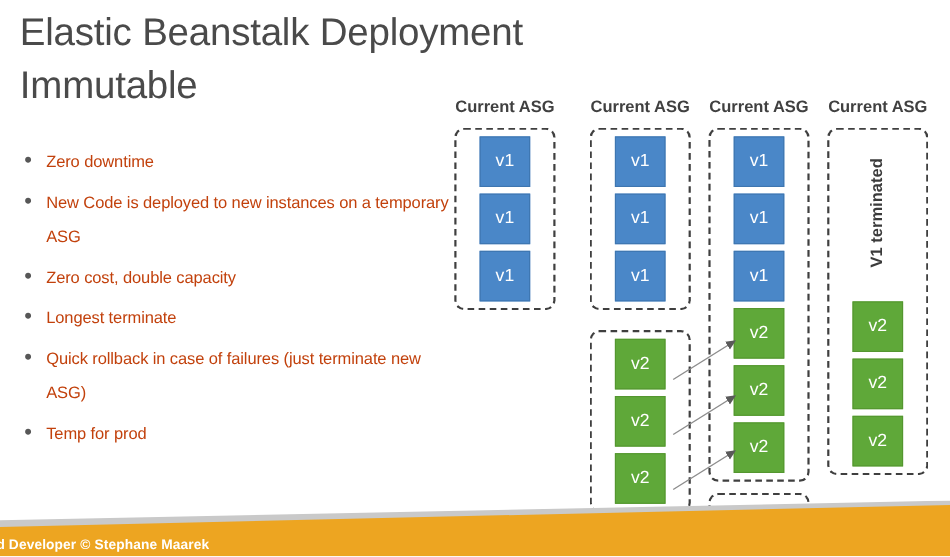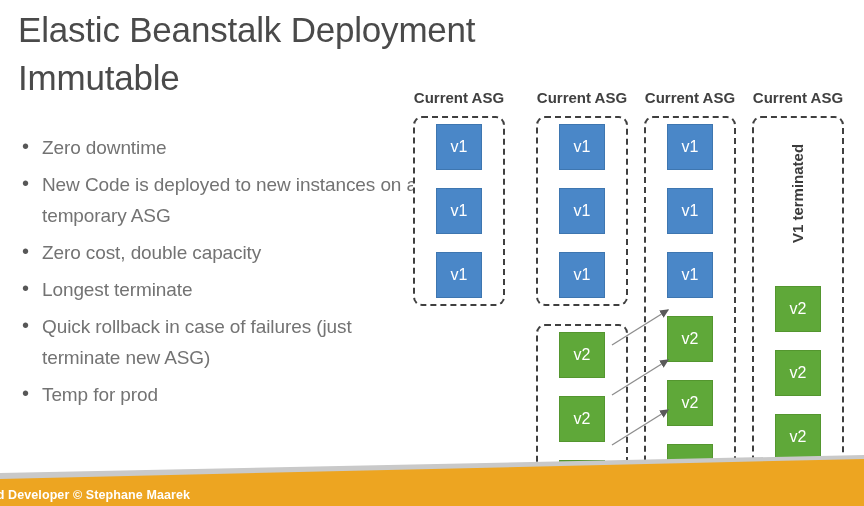--- a/index.html
+++ b/index.html
@@ -33,23 +33,23 @@
   
   #bullets {
     position: absolute;
     left: 22px; top: 132px;
     width: 400px;
     list-style: none;
   }
   #bullets li {
     position: relative;
     padding-left: 20px;
-    font-size: 19px;
+    font-size: 15px;
     line-height: 31px;
-    color: #737373;
+    color: #c2410c;
     margin-bottom: 6px;
     letter-spacing: -0.1px;
   }
   #bullets li::before {
     content: "•";
     position: absolute;
     left: 0; top: -1px;
     font-size: 20px;
     color: #575757;
   }
@@ -71,21 +71,21 @@
     white-space: nowrap;
   }
   .asg {
     border: 2px dashed #3f3f3f;
     border-radius: 9px;
     background: #ffffff;
     padding: 6px 0;
     display: flex;
     flex-direction: column;
     align-items: center;
-    gap: 18px;
+    gap: 6px;
   }
   .inst {
     width: 46px; height: 46px;
     display: flex; align-items: center; justify-content: center;
     color: #ffffff;
     font-size: 16px;
     line-height: 1;
   }
   .inst.v1 { background: #4a87c8; border: 1px solid #3e76b0; }
   .inst.v2 { background: #5fa839; border: 1px solid #54962f; }

